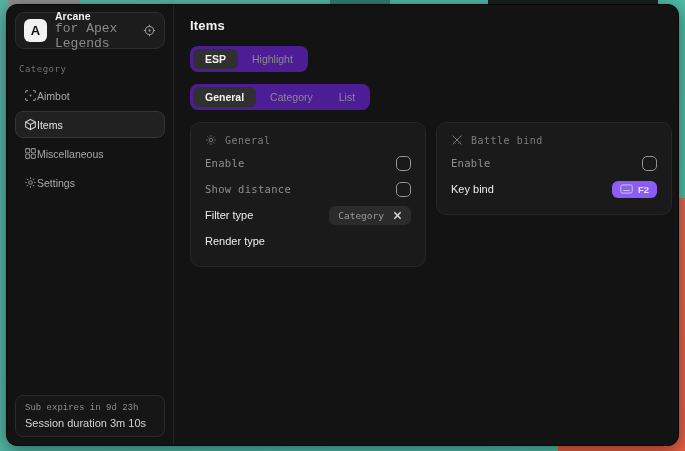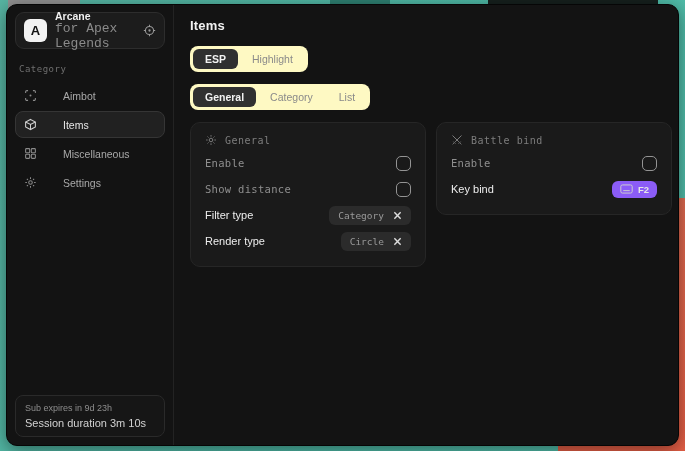--- a/index.html
+++ b/index.html
@@ -35,40 +35,40 @@
   }
   .brand-text { flex:1; line-height:1.15; }
   .brand-name { color:#f0f0f0; font-size:10.5px; font-weight:bold; }
   .brand-sub  { color:#8b8b8b; font-size:13px;font-family:Liberation Mono, monospace; }
   .brand-ico  { color:#9a9a9a; display:flex; }
 
   .section-label { font-family:"DejaVu Sans Mono", monospace; color:#6f6f6f; font-size:9px; letter-spacing:.5px; margin:15px 4px 8px; }
 
   .nav { display:flex; flex-direction:column; gap:2px; }
   .nav-item {
-    display:flex; align-items:center; gap:26px;
+    display:flex; align-items:center; gap:0;
     padding:6px 8px; border:1px solid transparent; border-radius:8px;
     color:#a9a9a9; font-size:10.5px; cursor:default;
   }
   .nav-item .ni { color:#8a8a8a; display:flex; }
   .nav-item.sel { background:#212121; border-color:#353535; color:#e6e6e6; }
   .nav-item.sel .ni { color:#cfcfcf; }
 
   .side-footer {
     margin-top:auto; border:1px solid #2a2a2a; border-radius:8px;
     padding:7px 9px; display:flex; flex-direction:column; gap:4px; background:#161616;
   }
-  .sf1 { font-family:Liberation Sans, sans-serif; font-size:9px; color:#8d8d8d; }
+  .sf1 { font-family:Liberation Mono, monospace; font-size:9px; color:#8d8d8d; }
   .sf2 { font-size:11px; color:#d2d2d2; }
 
   
   .main { flex:1; padding:13px 16px; }
   .page-title { color:#f1f1f1; font-size:13px; font-weight:bold; letter-spacing:.2px; }
 
-  .tab-group { display:inline-flex; background:#fef9c3; border-radius:8px; padding:3px; gap:2px; }
+  .tab-group { display:inline-flex; background:#4c1d95; border-radius:8px; padding:3px; gap:2px; }
   .tabs-row1 { margin-top:13px; }
   .tabs-row2 { margin-top:12px; }
   .tab { padding:4px 12px; border-radius:6px; font-size:10.5px; color:#8a8a8a; cursor:default; }
   .tab.sel { background:#303030; color:#f2f2f2; font-weight:bold; }
 
   .panels { display:flex; gap:10px; margin-top:12px; align-items:flex-start; }
   .panel {
     width:236px; background:#1a1a1a; border:1px solid #262626; border-radius:10px;
     padding:11px 14px 12px;
   }
@@ -228,28 +228,20 @@
             <span class="x">
               <svg width="9" height="9" viewBox="0 0 10 10" stroke="currentColor" stroke-width="1.6" fill="none">
                   <path d="M1.5 1.5 8.5 8.5M8.5 1.5 1.5 8.5"></path>
                 </svg>
             </span>
           </span>
         </div>
 
         <div class="row">
           <span class="lbl-bright">Render type</span>
-          <span class="select-pill">
-            <span class="val">Circle</span>
-            <span class="x">
-              <svg width="9" height="9" viewBox="0 0 10 10" stroke="currentColor" stroke-width="1.6" fill="none">
-                  <path d="M1.5 1.5 8.5 8.5M8.5 1.5 1.5 8.5"></path>
-                </svg>
-            </span>
-          </span>
         </div>
       </div>
 
       <div class="panel">
         <div class="panel-head">
           <span class="pi">
             <svg width="12" height="12" viewBox="0 0 16 16" fill="none" stroke="currentColor" stroke-width="1.3">
               <path d="M2 2l8.5 8.5M12.2 12.2l1.6 1.6M10.2 12.8l2.6-2.6"></path>
               <path d="M14 2 5.5 10.5M3.8 12.2l-1.6 1.6M5.8 12.8 3.2 10.2"></path>
             </svg>

